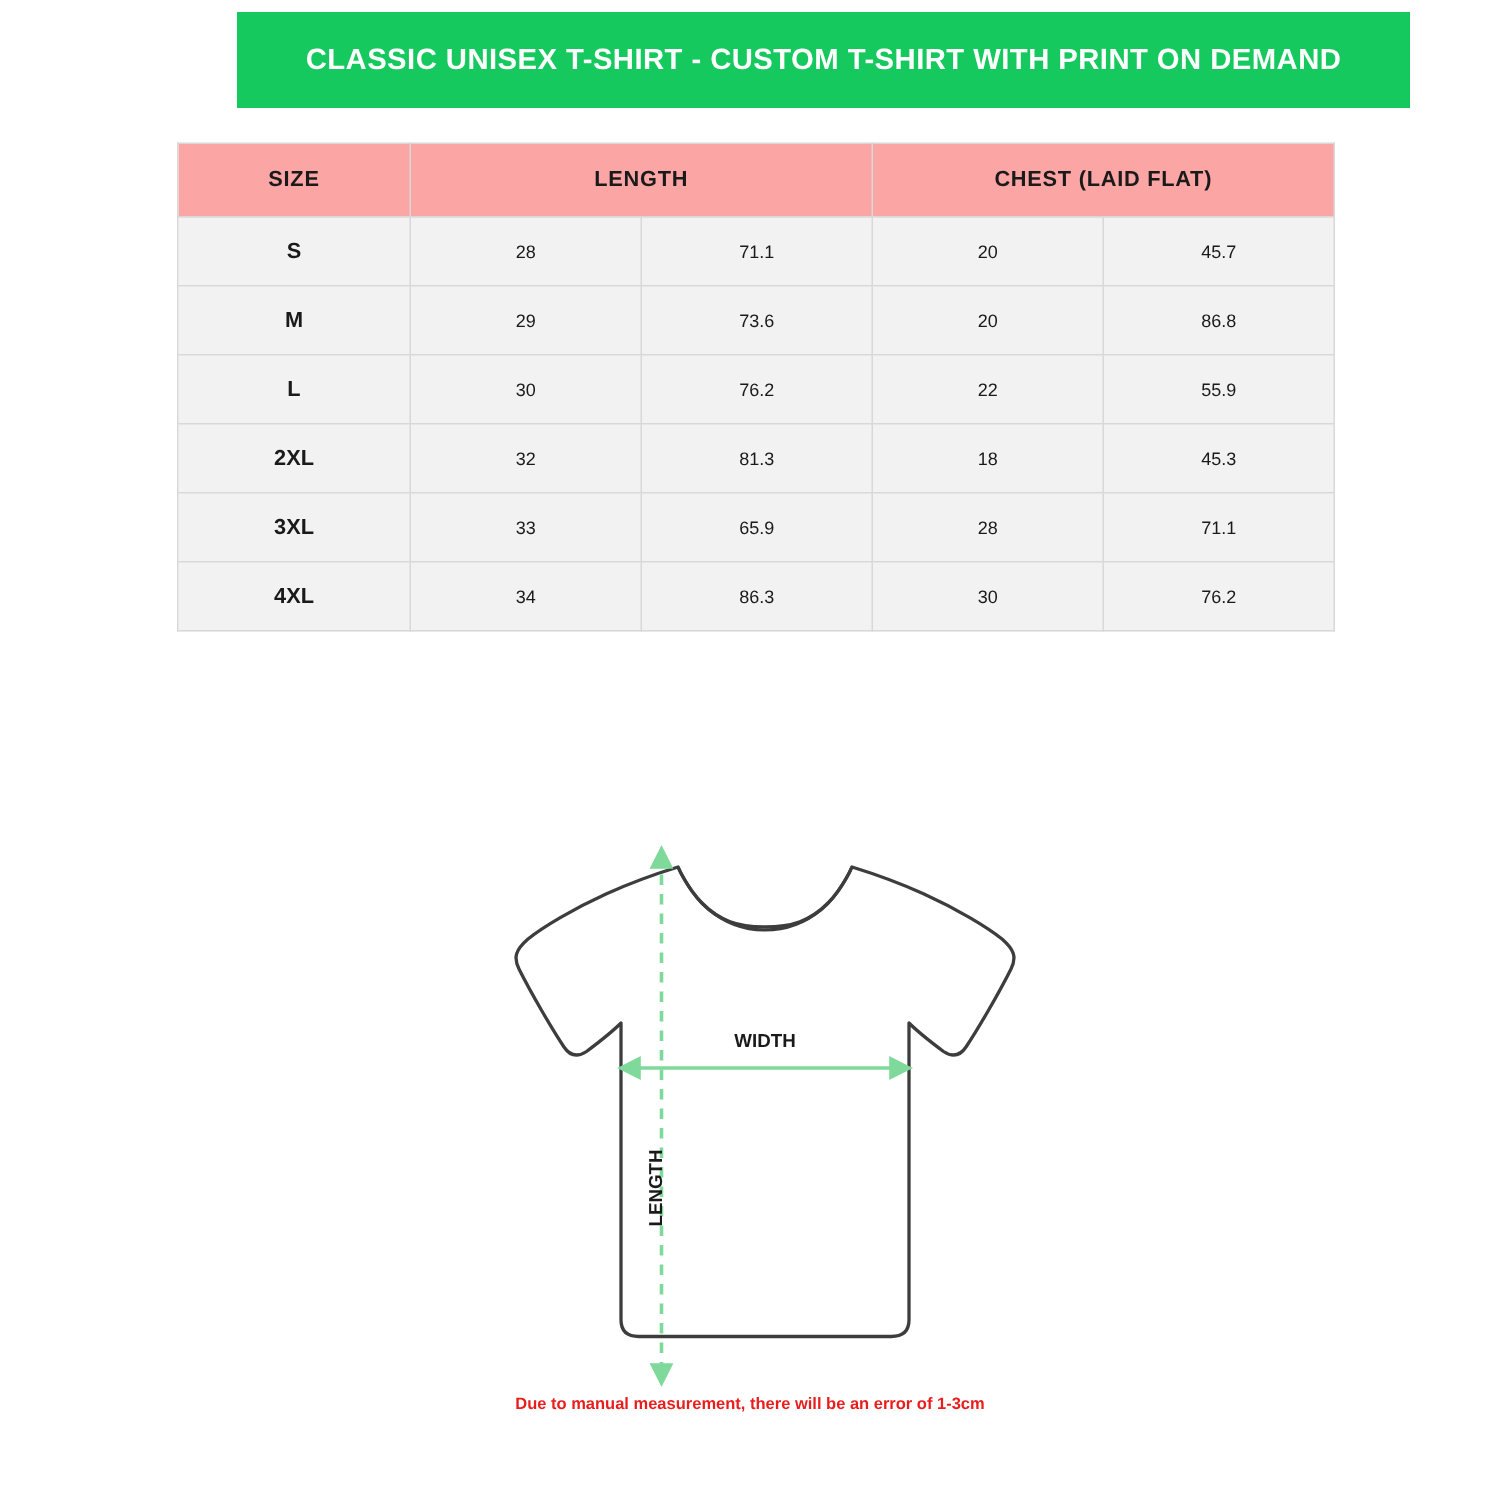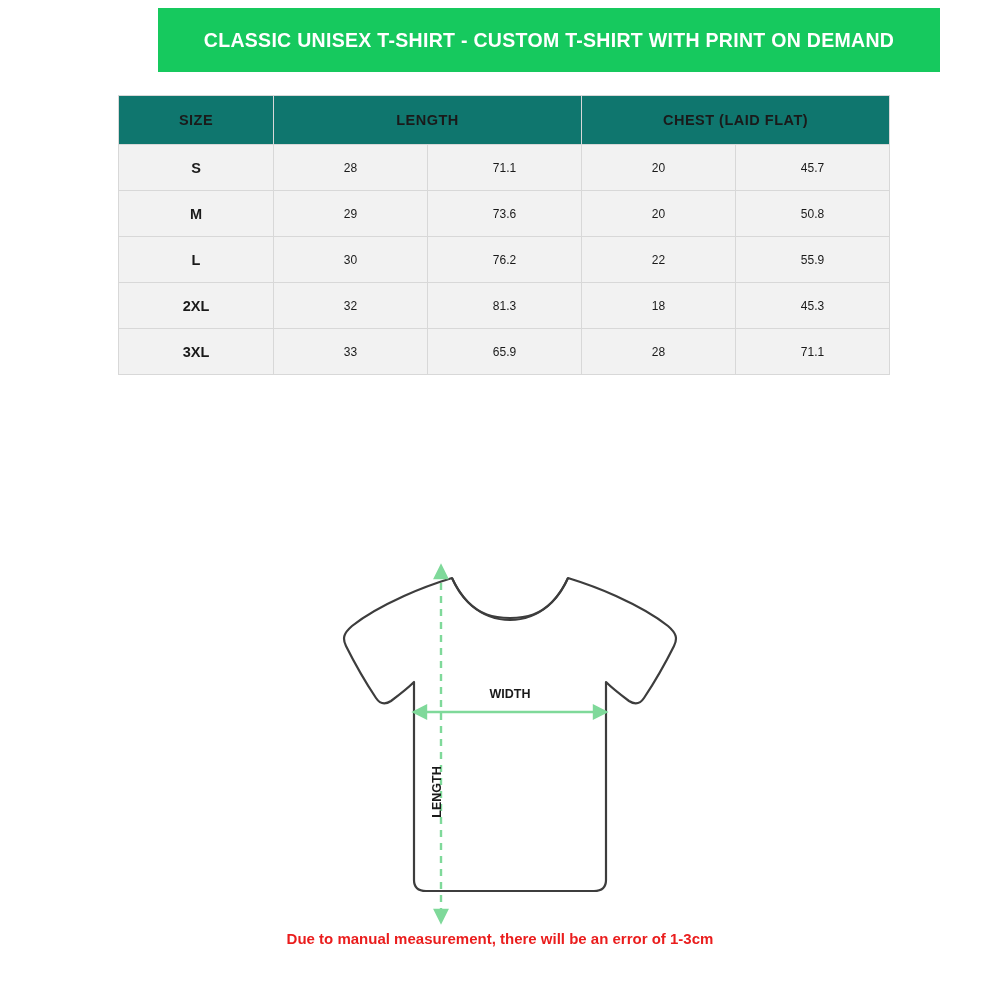--- a/index.html
+++ b/index.html
@@ -54,21 +54,21 @@
   .size-table td, .size-table th {
     border: 1px solid #d8d8d8;
     text-align: center;
     font-size: 12px;
     color: #1a1a1a;
     padding: 0;
     height: 45px;
     vertical-align: middle;
   }
   .size-table thead th {
-    background: #0f766e;
+    background: #fca5a5;
     font-weight: bold;
     font-size: 14.5px;
     letter-spacing: 0.5px;
     height: 48px;
   }
   .size-table tbody tr td {
     background: #f2f2f2;
   }
   .size-table tbody tr td.size-cell {
     font-weight: bold;
@@ -90,21 +90,21 @@
   }
 
   
   .footer-note {
     position: absolute;
     left: 0;
     top: 930px;
     width: 1000px;
     text-align: center;
     color: #ea1d1d;
-    font-size: 15px;
+    font-size: 11px;
     font-weight: bold;
   }
 </style>
 </head>
 <body>
 
 <div class="page">
 
   <div class="banner">
     <div class="banner-title">CLASSIC UNISEX T-SHIRT - CUSTOM T-SHIRT WITH PRINT ON DEMAND</div>
@@ -131,21 +131,21 @@
         <td>28</td>
         <td>71.1</td>
         <td>20</td>
         <td>45.7</td>
       </tr>
       <tr>
         <td class="size-cell">M</td>
         <td>29</td>
         <td>73.6</td>
         <td>20</td>
-        <td>50.8</td>
+        <td>86.8</td>
       </tr>
       <tr>
         <td class="size-cell">L</td>
         <td>30</td>
         <td>76.2</td>
         <td>22</td>
         <td>55.9</td>
       </tr>
       <tr>
         <td class="size-cell">2XL</td>
@@ -153,20 +153,27 @@
         <td>81.3</td>
         <td>18</td>
         <td>45.3</td>
       </tr>
       <tr>
         <td class="size-cell">3XL</td>
         <td>33</td>
         <td>65.9</td>
         <td>28</td>
         <td>71.1</td>
+      </tr>
+      <tr>
+        <td class="size-cell">4XL</td>
+        <td>34</td>
+        <td>86.3</td>
+        <td>30</td>
+        <td>76.2</td>
       </tr>
     </tbody>
   </table>
 
   <div class="illustration">
     <svg width="420" height="400" viewBox="0 0 420 400" xmlns="http://www.w3.org/2000/svg">
 
       <g fill="#ffffff" stroke="#3d3d3d" stroke-width="2.2" stroke-linejoin="round">
         <path d="M152,48
                  C152,48 126,56 104,66

